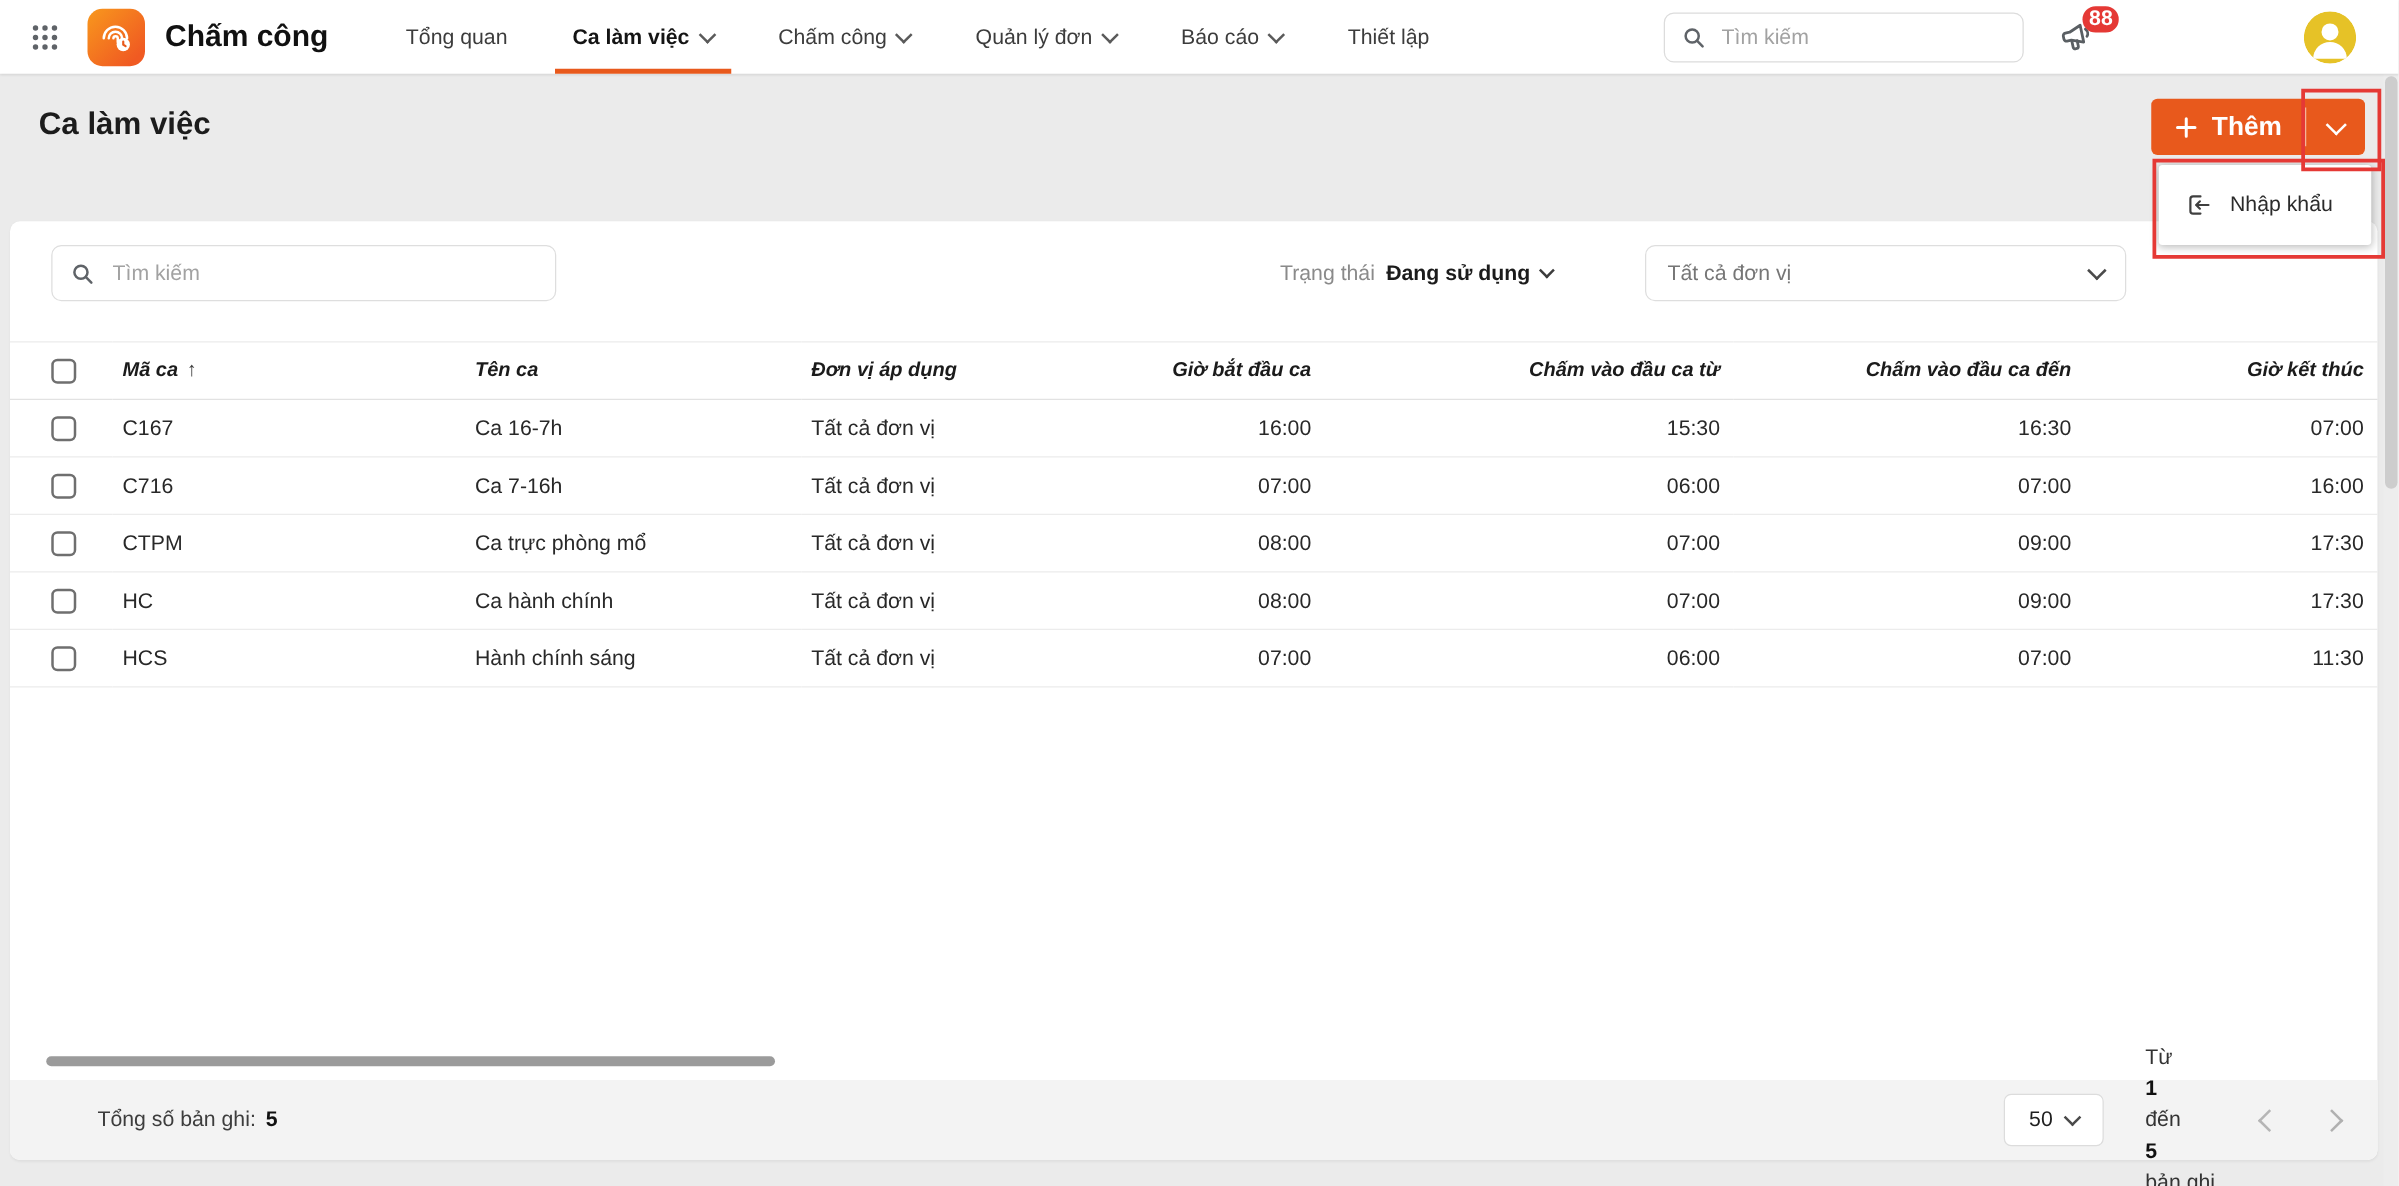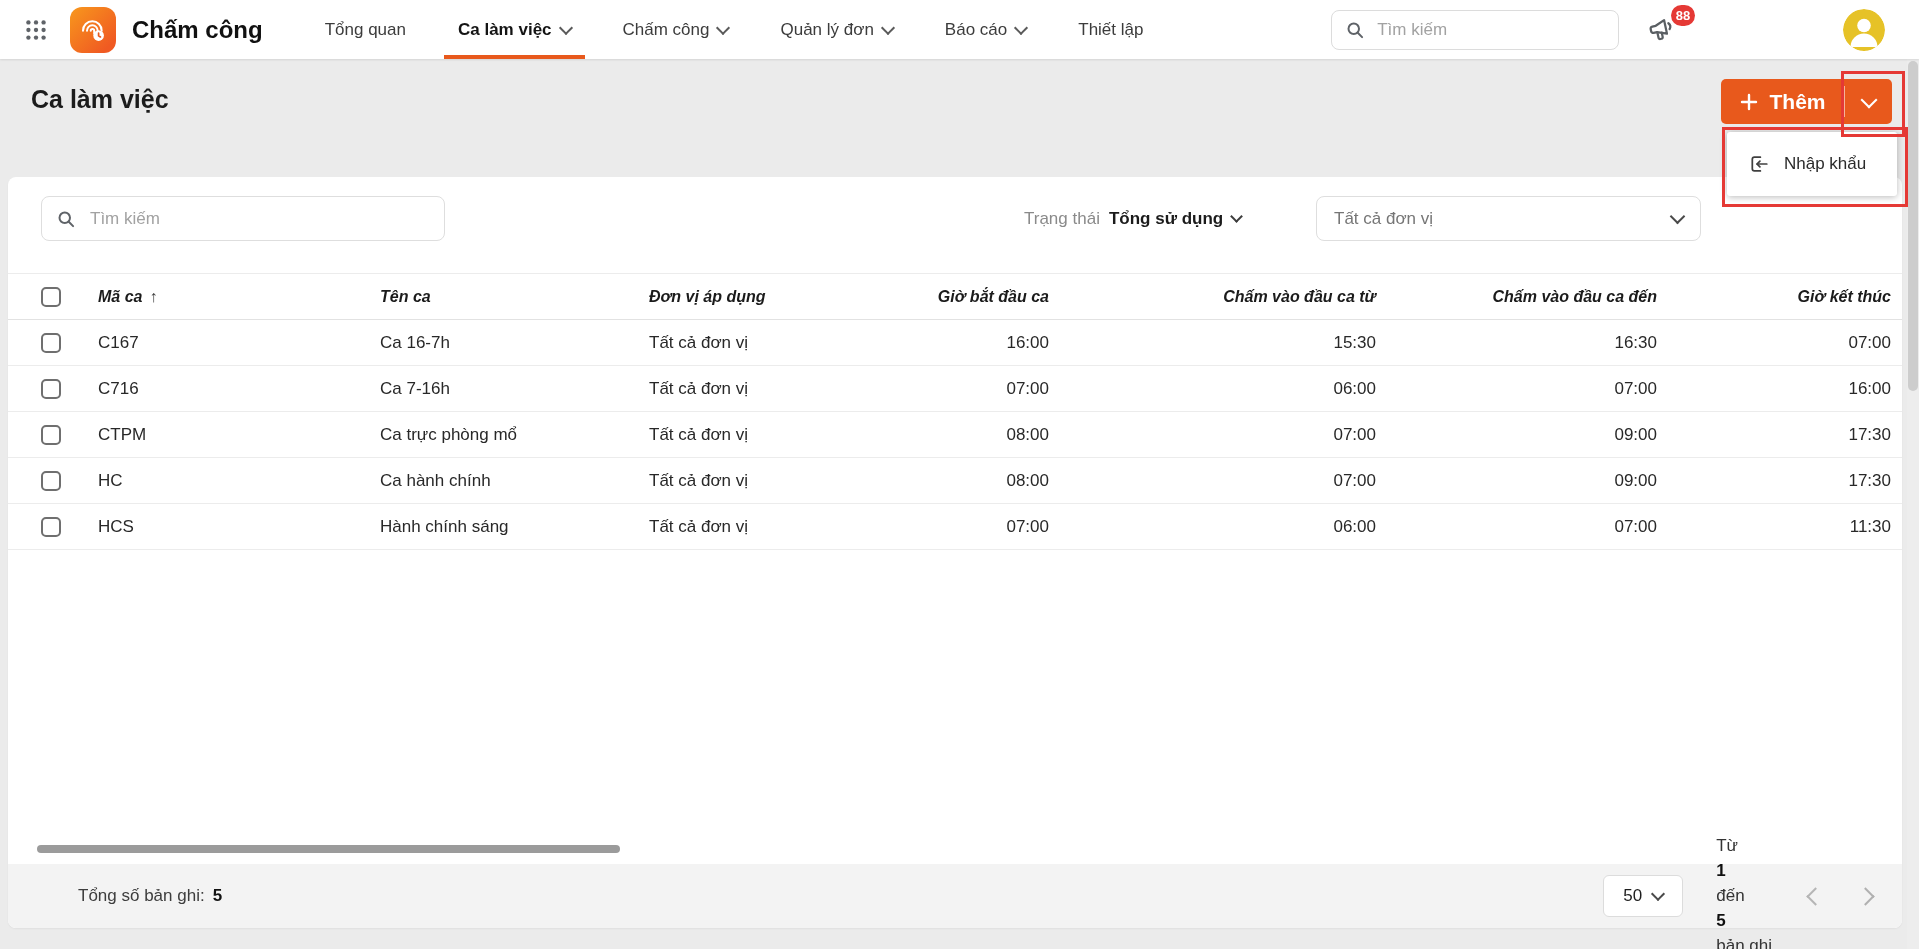--- a/index.html
+++ b/index.html
@@ -21,21 +21,21 @@
   .chev{display:inline-block;width:8px;height:8px;border-right:2px solid currentColor;
     border-bottom:2px solid currentColor;transform:rotate(45deg);position:relative;top:-2px;}
   .nav-item .chev{color:#5a5a5a;}
   .top-search{margin-left:auto;width:288px;height:40px;border:1px solid #dcdcdc;border-radius:8px;
     display:flex;align-items:center;gap:10px;padding:0 13px;box-sizing:border-box;background:#fff;}
   .top-search input,.filter-search input{border:none;outline:none;flex:1;font-size:17px;background:transparent;color:#222;min-width:0;}
   .top-search input::placeholder,.filter-search input::placeholder{color:#a2a2a2;}
   .notif{position:relative;margin-left:26px;width:36px;height:36px;display:flex;align-items:center;justify-content:center;cursor:pointer;}
   .notif svg{transform:rotate(-12deg);}
   .badge{position:absolute;top:-7px;right:-14px;min-width:22px;height:21px;border-radius:11px;background:#e53935;
-    color:#fff;font-size:13px;font-weight:700;display:flex;align-items:center;justify-content:center;padding:0 5px;box-sizing:border-box;}
+    color:#fff;font-size:17px;font-weight:700;display:flex;align-items:center;justify-content:center;padding:0 5px;box-sizing:border-box;}
   .avatar{margin-left:auto;margin-right:34px;width:42px;height:42px;border-radius:50%;overflow:hidden;cursor:pointer;flex:none;}
 
   
   .content{position:absolute;top:59px;left:0;width:1919px;height:890px;}
   .page-title{position:absolute;left:31px;top:26px;font-size:25px;font-weight:700;color:#1c1c1c;}
 
   .btn-group{position:absolute;left:1721px;top:20px;width:171px;height:45px;background:#e8591c;border-radius:5px;
     display:flex;color:#fff;z-index:5;cursor:pointer;}
   .btn-main{flex:1;display:flex;align-items:center;justify-content:center;gap:10px;font-size:21px;font-weight:700;}
   .btn-split{width:1px;background:rgba(255,255,255,.55);margin:7px 0;}
@@ -211,21 +211,21 @@
       <div class="filter-search">
         <svg width="20" height="20" viewBox="0 0 24 24" fill="none" stroke="#5f6368" stroke-width="2.4" stroke-linecap="round">
           <circle cx="10.5" cy="10.5" r="6.3"></circle>
             <path d="M15.3 15.3 20.5 20.5"></path>
         </svg>
         <input type="text" placeholder="Tìm kiếm" style="">
       </div>
 
       <div class="status-filter">
         <span class="status-label">Trạng thái</span>
-        <span class="status-value">Tổng sử dụng</span>
+        <span class="status-value">Đang sử dụng</span>
         <span class="chev"></span>
       </div>
 
       <div class="unit-select">
         <span>Tất cả đơn vị</span>
         <span class="chev"></span>
       </div>
 
       <div class="table-wrap">
         <table>

